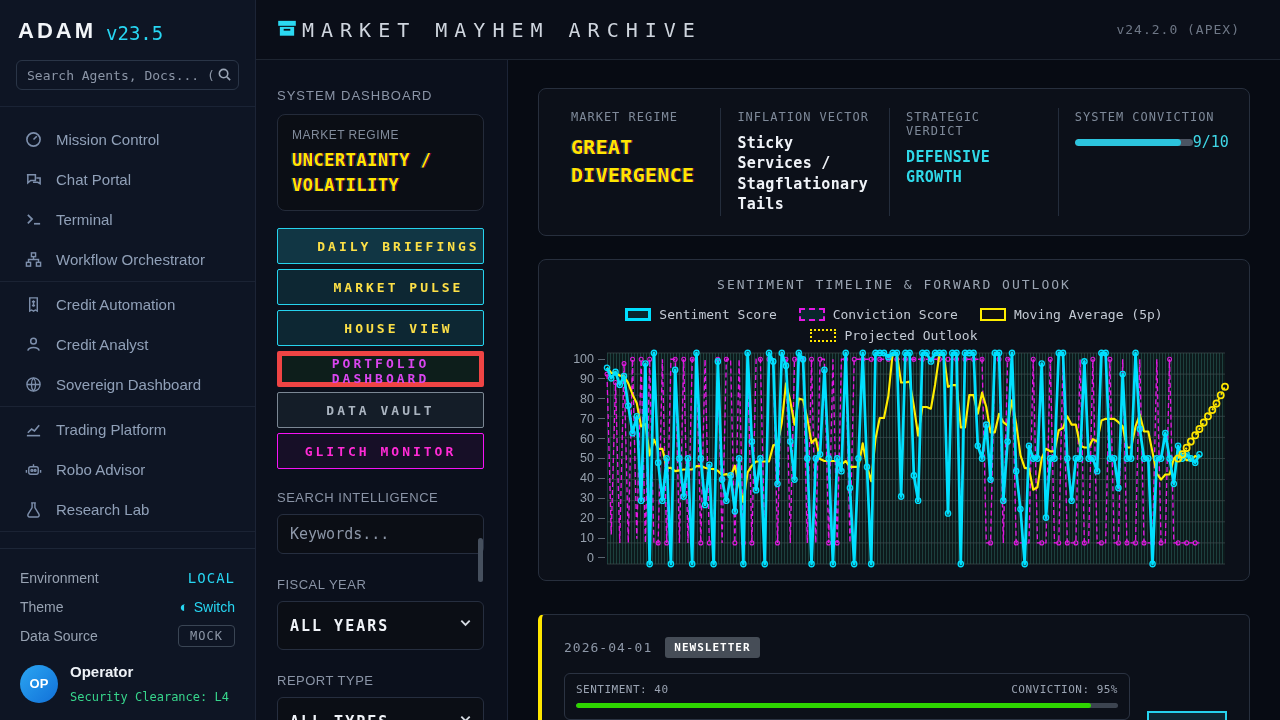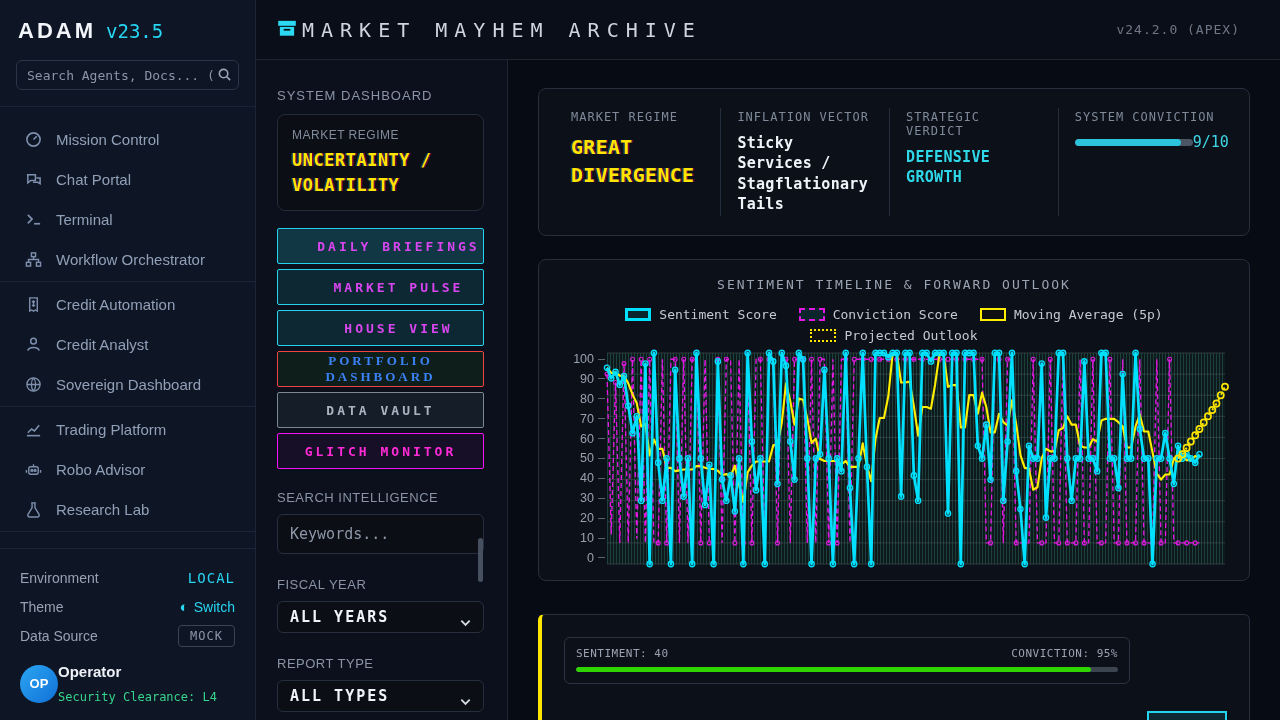--- a/index.html
+++ b/index.html
@@ -4,21 +4,21 @@
 <style>
   * { margin:0; padding:0; box-sizing:border-box; }
   html,body { width:1280px; height:720px; overflow:hidden; background:#070b13;
     font-family:"Liberation Sans", sans-serif; color:#e5e9f0; }
 
   
   .app { display:flex; width:1280px; height:720px; }
   .sidebar { width:256px; min-width:256px; background:#0e1524; border-right:1px solid #1c2436;
     display:flex; flex-direction:column; position:relative; }
   .side-head { padding:18px 16px 16px 16px; border-bottom:1px solid #1a2335; }
-  .brand { display:flex; gap:10px; align-items:center; padding:0 2px 16px 2px; }
+  .brand { display:flex; gap:10px; align-items:flex-end; padding:0 2px 16px 2px; }
   .brand-name { font-size:22px; font-weight:bold; letter-spacing:3px; color:#f2f5f9; }
   .brand-ver { font-family:"DejaVu Sans Mono",monospace; font-size:19px; color:#27d6f2; }
   .side-search { position:relative; }
   .side-search input { width:100%; height:30px; background:transparent; border:1px solid #2a3547;
     border-radius:6px; color:#aab4c4; font-family:"DejaVu Sans Mono",monospace; font-size:13px;
     padding:0 24px 0 10px; outline:none; }
   .side-search input::placeholder { color:#8b95a6; }
   .side-search .mag { position:absolute; right:7px; top:7px; color:#9aa5b5; }
 
   .nav { flex:1; overflow:hidden; padding-top:12px; }
@@ -29,21 +29,21 @@
 
   .side-foot { border-top:1px solid #1d2637; padding:14px 20px 16px 20px; }
   .foot-row { display:flex; justify-content:space-between; align-items:center; height:29px; }
   .foot-label { color:#97a2b2; font-size:14px; }
   .foot-val-cyan { color:#27d6f2; font-family:"DejaVu Sans Mono",monospace; font-size:14px; letter-spacing:1px; }
   .switch-wrap { display:flex; align-items:center; gap:5px; color:#27d6f2; font-size:14px; cursor:pointer; }
   .switch-wrap .half { font-size:15px; line-height:1; }
   .mock-btn { border:1px solid #3a4554; border-radius:4px; color:#8d97a7;
     font-family:"DejaVu Sans Mono",monospace; font-size:12px; letter-spacing:1px;
     padding:3px 11px; background:transparent; cursor:pointer; }
-  .op-row { display:flex; align-items:center; margin-top:13px; }
+  .op-row { display:flex; gap:12px; align-items:center; margin-top:13px; }
   .avatar { width:38px; height:38px; border-radius:50%; background:linear-gradient(135deg,#2ba6f2,#1170d8);
     display:flex; align-items:center; justify-content:center; color:#fff; font-weight:bold; font-size:13px; }
   .op-name { font-size:15px; font-weight:bold; color:#eef2f7; }
   .op-clear { font-family:"DejaVu Sans Mono",monospace; font-size:12px; color:#37d58c; margin-top:10px; }
 
   
   .right { flex:1; display:flex; flex-direction:column; min-width:0; }
   .topbar { height:60px; min-height:60px; background:#0a0e18; border-bottom:1px solid #1e2531;
     display:flex; align-items:center; padding:0 40px 0 20px; gap:4px; }
   .topbar-title { font-family:"DejaVu Sans Mono",monospace; font-size:20px; letter-spacing:7px;
@@ -58,32 +58,32 @@
   .panel-h { font-size:13px; color:#8a94a6; letter-spacing:1px; margin-bottom:11px; }
   .regime-card { background:#0b0e15; border:1px solid #242b3a; border-radius:8px; padding:13px 14px; margin-bottom:17px; }
   .regime-label { font-size:12px; color:#828c9c; letter-spacing:.5px; margin-bottom:6px; }
   .glitch-yellow { color:#ffe600; font-family:"DejaVu Sans Mono",monospace; font-weight:bold;
     text-shadow:1.5px 0 0 rgba(255,0,80,.45), -1.5px 0 0 rgba(0,200,255,.3); }
   .regime-val { font-size:17px; line-height:1.45; letter-spacing:.5px; }
 
   .pbtn { display:block; width:100%; height:36px; margin-bottom:5px; border-radius:2px;
     font-family:"DejaVu Sans Mono",monospace; font-size:13px; font-weight:bold; letter-spacing:3px;
     cursor:pointer; }
-  .pbtn-cyan { background:#0d2733; border:1px solid #26d3ee; color:#d946ef;padding-left:36px; }
+  .pbtn-cyan { background:#0d2733; border:1px solid #26d3ee; color:#fde047;padding-left:36px; }
   .pbtn-cyan.active { background:#113644; }
-  .pbtn-green { background:rgba(57,255,20,.06); border:1px solid #ef4444; color:#3b82f6;font-family:Liberation Serif, serif; }
+  .pbtn-green { background:rgba(57,255,20,.06); border:5px solid #ef4444; color:#d946ef; }
   .pbtn-gray { background:#141d28; border:1px solid #7b8794; color:#aab4c0; }
   .pbtn-magenta { background:rgba(255,0,255,.05); border:1px solid #f513f5; color:#ff2bd6; }
 
   .panel-sec-label { font-size:13px; color:#8a94a6; letter-spacing:.5px; margin:21px 0 9px 0; }
   .kw-input { width:100%; height:40px; background:#0b0e15; border:1px solid #262e3f; border-radius:6px;
     color:#cfd6e0; font-family:"DejaVu Sans Mono",monospace; font-size:15px; padding:0 12px; outline:none; }
   .kw-input::placeholder { color:#8d97a8; }
   .sel-wrap { position:relative; }
-  .sel-wrap select { width:100%; height:32px; background:#0b0e15; border:1px solid #262e3f; border-radius:6px;
+  .sel-wrap select { width:100%; height:49px; background:#0b0e15; border:1px solid #262e3f; border-radius:6px;
     color:#f0f3f8; font-family:"DejaVu Sans Mono",monospace; font-size:15px; font-weight:bold;
     letter-spacing:2px; padding:0 12px; outline:none; appearance:none; -webkit-appearance:none; cursor:pointer; }
   .sel-wrap .chev { position:absolute; right:12px; top:14px; color:#d6dbe2; pointer-events:none; }
   .panel-scrollthumb { position:absolute; right:24px; top:478px; width:5px; height:44px;
     background:#46505e; border-radius:3px; }
 
   
   main { flex:1; min-width:0; padding:28px 30px 0 30px; background:#070b13; overflow:hidden; }
   .card { background:#0c1019; border:1px solid #272f3d; border-radius:8px; }
 
@@ -672,20 +672,24 @@
                   <circle class="dt-proj" cx="625.8" cy="57.0" r="3.2"></circle>
                   <circle class="dt-proj" cx="630.2" cy="50.6" r="3.2"></circle>
                   <circle class="dt-proj" cx="634.6" cy="42.2" r="3.2"></circle>
                   <circle class="dt-proj" cx="639.0" cy="33.8" r="3.2"></circle>
                 </svg>
             </div>
           </div>
         </section>
 
         <section class="card news-card">
+          <div class="news-meta">
+            <span class="news-date">2026-04-01</span>
+            <span class="news-badge">NEWSLETTER</span>
+          </div>
           <div class="news-stats">
             <div class="news-stats-row">
               <span class="news-stat-label">SENTIMENT: 40</span>
               <span class="news-stat-label">CONVICTION: 95%</span>
             </div>
             <div class="news-bar-track">
               <div class="news-bar-fill" id="news-fill" style="width: 95%;"></div>
             </div>
           </div>
 

